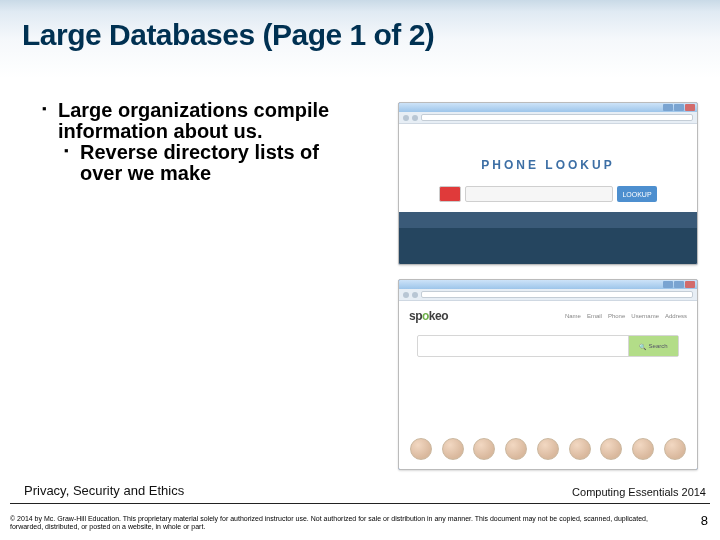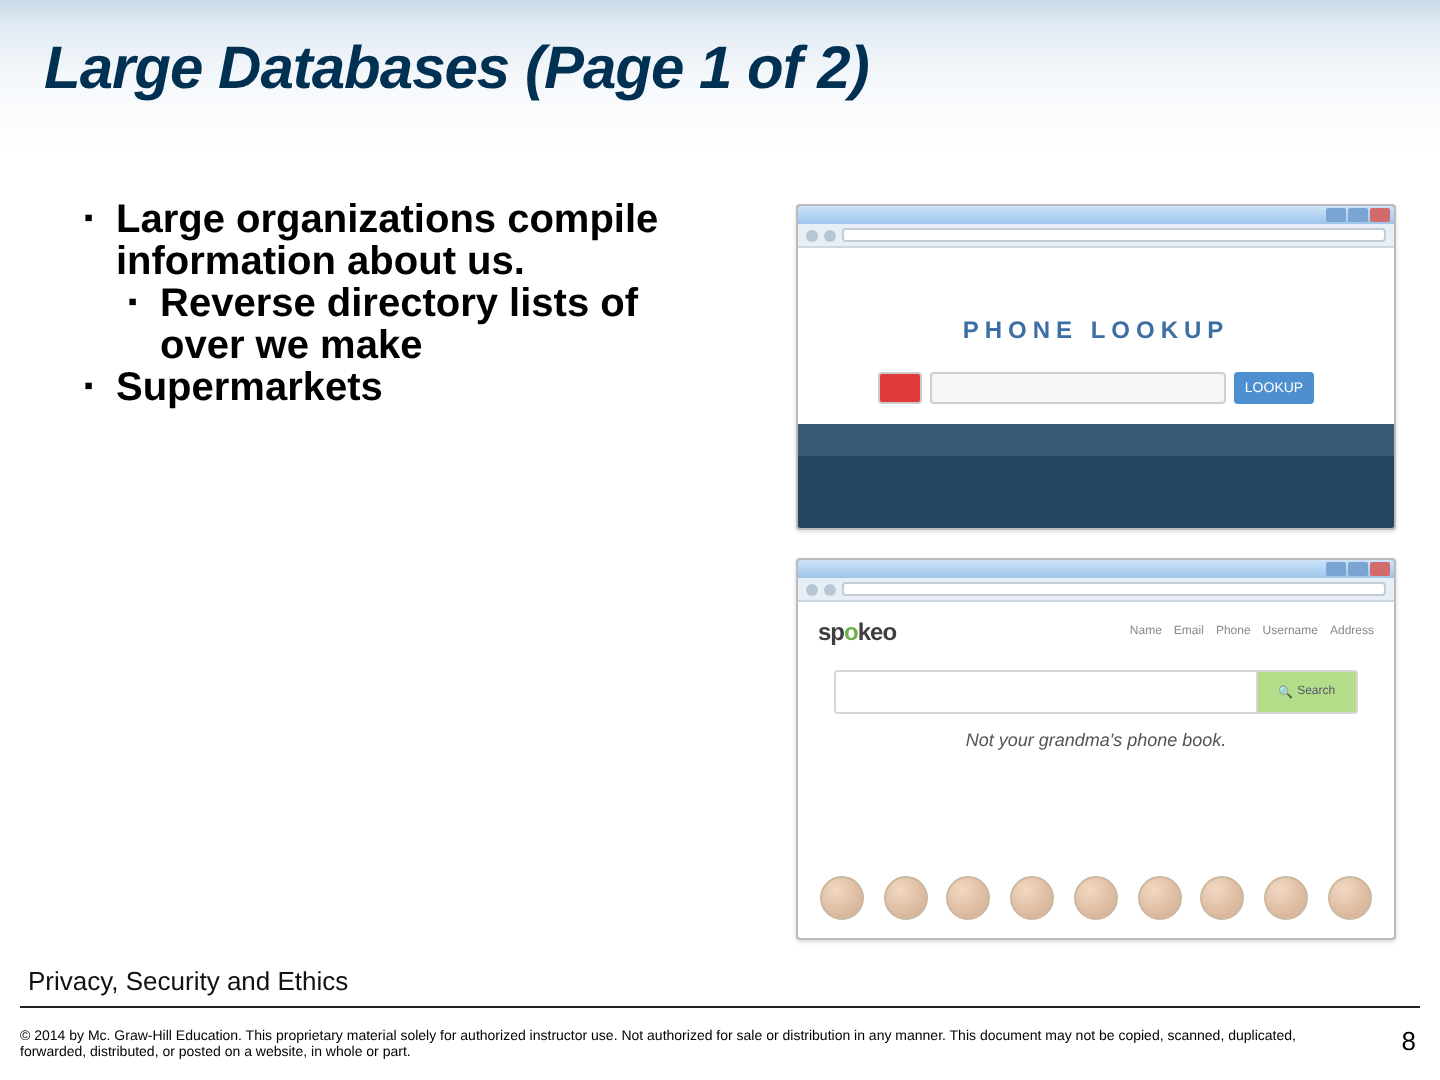--- a/index.html
+++ b/index.html
@@ -6,21 +6,20 @@
   html, body { width: 720px; height: 540px; font-family: Arial, sans-serif; background: #fff; }
   .slide { position: relative; width: 720px; height: 540px; background: #fff; overflow: hidden; }
   .header-strip {
     position: absolute; top: 0; left: 0; width: 720px; height: 78px;
     background: linear-gradient(180deg, #c9dae7 0%, #e0eaf3 15%, #f5f8fb 50%, #ffffff 100%);
   }
   .title {
     position: absolute; top: 18px; left: 22px;
     font-size: 30px; font-weight: bold; color: #003152;
     letter-spacing: -0.5px;
-    font-style: italic;
   }
   .body { position: absolute; top: 100px; left: 42px; width: 320px; color: #000; }
   .body ul { list-style: none; }
   .body li { position: relative; padding-left: 16px; margin-bottom: 0; font-weight: bold; font-size: 20px; line-height: 1.05; }
   .body li::before { content: "\25AA"; position: absolute; left: 0; top: 2px; font-size: 13px; color: #000; }
   .body li.sub { margin-left: 22px; font-size: 20px; }
   .body li .txt { display: inline-block; }
 
   .figures { position: absolute; top: 102px; left: 398px; width: 300px; }
   .shot { width: 300px; margin-bottom: 14px; border: 1px solid #bbb; background: #3b82f6; border-radius: 2px; overflow: hidden; box-shadow: 0 1px 2px rgba(0,0,0,0.15); }
@@ -50,39 +49,38 @@
   .s2-logo .eye { color: #6fb04a; }
   .s2-tabs { margin-left: auto; display: flex; gap: 6px; }
   .s2-tabs span { font-size: 6px; color: #888; }
   .s2-searchwrap { position: absolute; left: 18px; right: 18px; top: 34px; height: 22px; border: 1px solid #d6d6d6; border-radius: 2px; display: flex; align-items: stretch; }
   .s2-searchwrap .in { flex: 1; }
   .s2-searchwrap .go { width: 50px; background: #b3dd88; border-left: 1px solid #d6d6d6; display: flex; align-items: center; justify-content: center; font-size: 6px; color: #556; }
   .s2-tagline { position: absolute; left: 0; right: 0; top: 64px; text-align: center; font-size: 9px; color: #555; font-style: italic; }
   .s2-avatarband { position: absolute; left: 0; right: 0; bottom: 0; height: 40px; display: flex; justify-content: space-around; align-items: center; padding: 0 6px; }
   .s2-avatarband .av { width: 22px; height: 22px; border-radius: 50%; background: radial-gradient(circle at 35% 30%, #f2d8c2 0%, #d9b89d 70%); border: 1px solid #cbb89f; }
 
-  .footer-chapter { position: absolute; bottom: 42px; left: 14px; font-size: 13px; color: #111; }
+  .footer-chapter { position: absolute; bottom: 42px; left: 24px; font-size: 13px; color: #111; }
   .footer-edition { position: absolute; bottom: 42px; right: 14px; font-size: 11px; color: #111; }
   .footer-divider { position: absolute; bottom: 36px; left: 10px; right: 10px; height: 1px; background: #222; }
   .footer-copy { position: absolute; bottom: 8px; left: 10px; right: 40px; font-size: 7px; color: #000; line-height: 1.25; }
   .footer-page { position: absolute; bottom: 12px; right: 12px; font-size: 13px; color: #000; }
 </style>
 </head>
 <body>
 
 <div class="slide">
 
   <div class="header-strip"></div>
   <div class="title">Large Databases (Page 1 of 2)</div>
 
   <div class="body">
     <ul>
       <li><span class="txt">Large organizations compile information about us.</span></li>
       <li class="sub"><span class="txt">Reverse directory lists of over we make</span></li>
-      <li><span class="txt">Supermarkets</span></li>
     </ul>
   </div>
 
   <div class="figures">
 
     <div class="shot">
       <div class="titlebar">
         <div class="btns">
             <span></span>
             <span></span>
@@ -129,35 +127,35 @@
             <span>Email</span>
             <span>Phone</span>
             <span>Username</span>
             <span>Address</span>
           </span>
         </div>
         <div class="s2-searchwrap">
           <div class="in"></div>
           <div class="go"><span>🔍</span>&nbsp;<span>Search</span></div>
         </div>
-        <div class="s2-tagline">Not your grandma's phone book.</div>
         <div class="s2-avatarband">
           <div class="av"></div>
           <div class="av"></div>
           <div class="av"></div>
           <div class="av"></div>
           <div class="av"></div>
           <div class="av"></div>
           <div class="av"></div>
           <div class="av"></div>
           <div class="av"></div>
         </div>
       </div>
     </div>
 
   </div>
 
   <div class="footer-chapter">Privacy, Security and Ethics</div>
+  <div class="footer-edition">Computing Essentials 2014</div>
   <div class="footer-divider"></div>
   <div class="footer-copy">© 2014 by Mc. Graw-Hill Education. This proprietary material solely for authorized instructor use. Not authorized for sale or distribution in any manner. This document may not be copied, scanned, duplicated, forwarded, distributed, or posted on a website, in whole or part.</div>
   <div class="footer-page">8</div>
 
 </div>
 
 </body></html>

